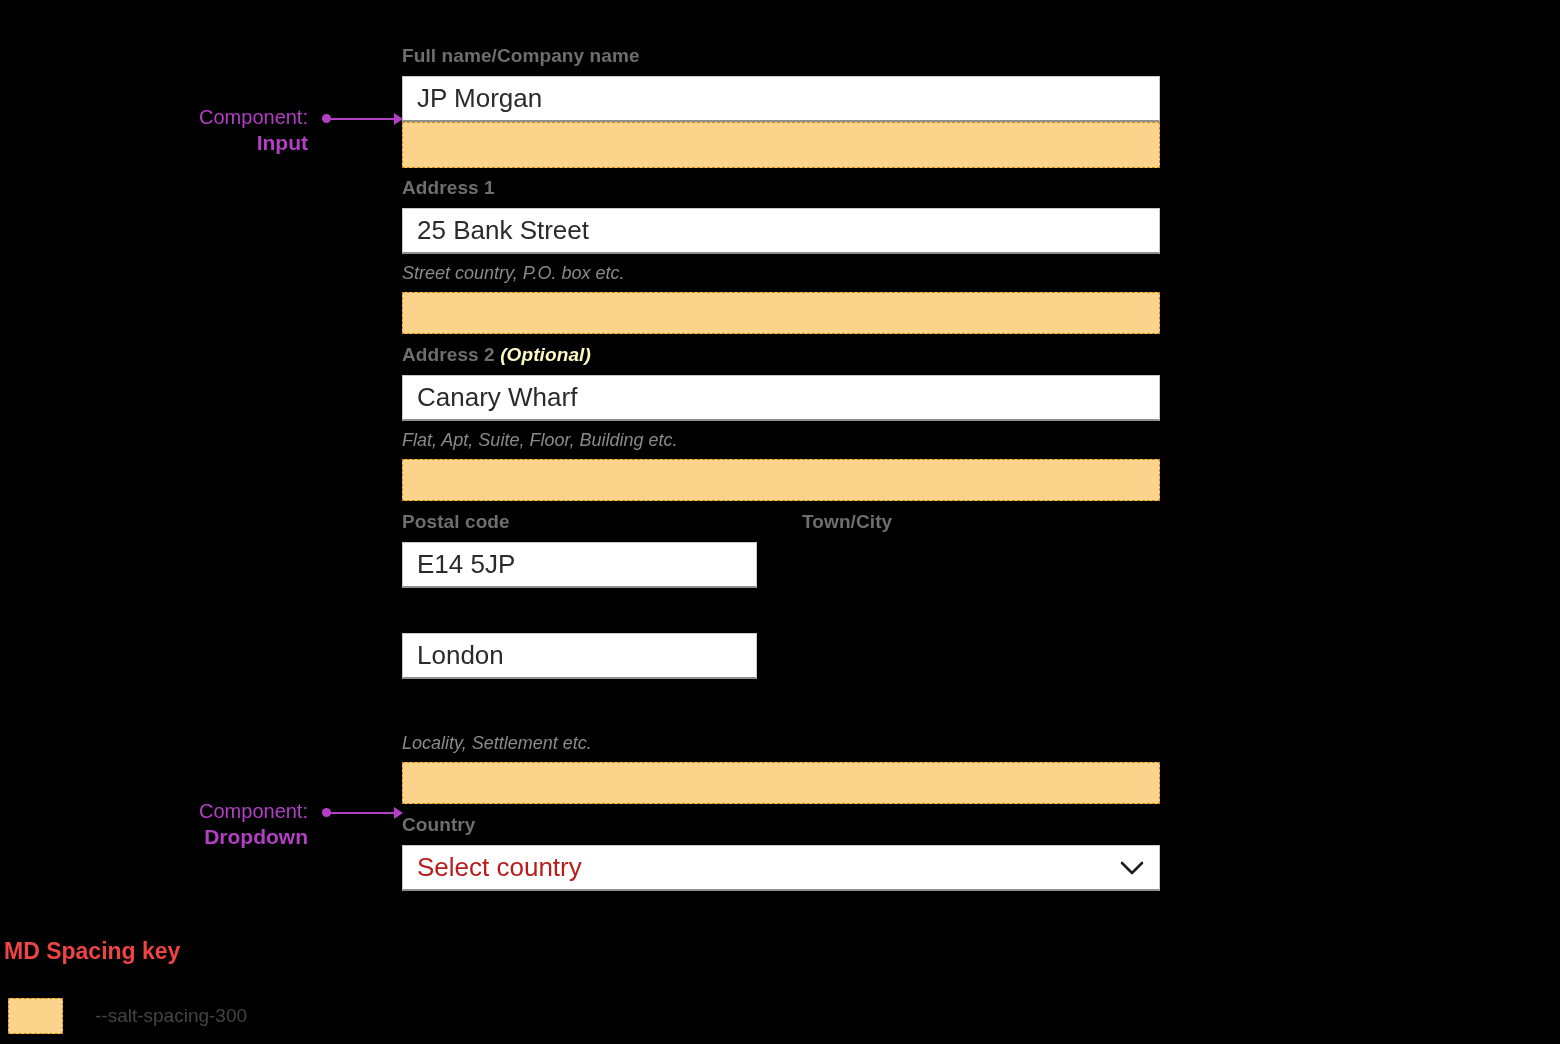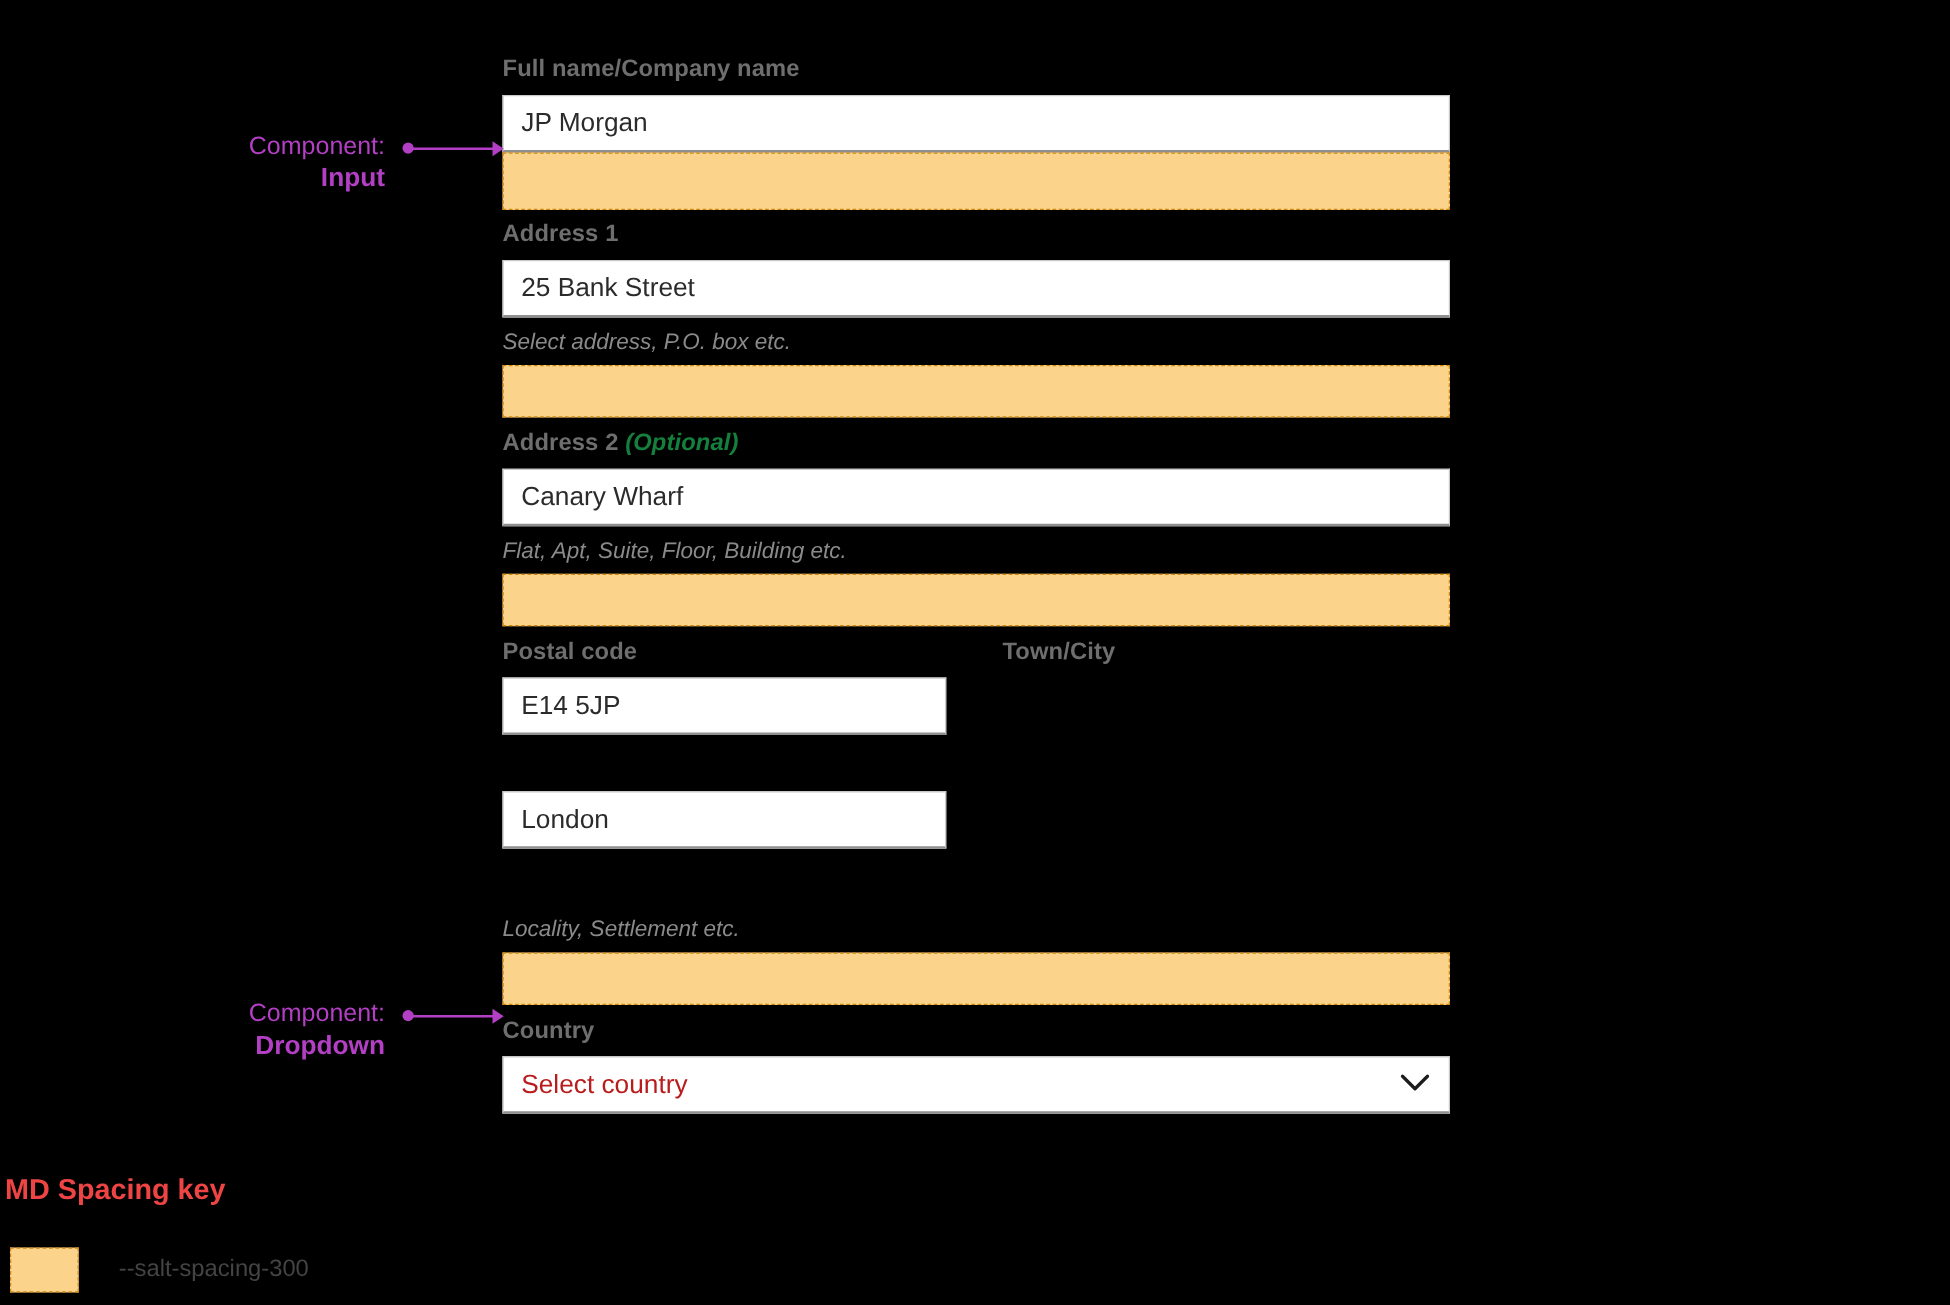--- a/index.html
+++ b/index.html
@@ -34,41 +34,41 @@
     font-size: 19px;
     font-weight: bold;
     color: #6e6e6e;
     line-height: 24px;
     margin: 0 0 8px 0;
     letter-spacing: 0.1px;
   }
   .field-label .optional {
     font-weight: bold;
     font-style: italic;
-    color: #15803d;
+    color: #fef9c3;
   }
 
   .helper-text {
     font-size: 18px;
     font-style: italic;
     color: #8a8a8a;
     line-height: 23px;
     margin: 0 0 7px 0;
   }
 
   .input {
     background: #ffffff;
     border: 1px solid #c9c9c9;
     border-bottom: 2px solid #8f8f8f;
     height: 46px;
     box-sizing: border-box;
     display: flex;
     align-items: center;
     padding: 0 14px;
-    font-size: 21px;
+    font-size: 26px;
     color: #2b2b2b;
     text-align: center;
   }
   .input.placeholder {
     color: #b91c1c;
   }
 
   .spacer {
     background: #fbd38a;
     border: 1.5px dashed #d08a12;
@@ -179,21 +179,21 @@
 
     <div>
       <div class="field-label">Full name/Company name</div>
       <div class="input">JP Morgan</div>
       <div class="spacer tall"></div>
     </div>
 
     <div style="margin-top:8px;">
       <div class="field-label">Address 1</div>
       <div class="input">25 Bank Street</div>
-      <div class="helper-text" style="margin-top:8px;">Select address, P.O. box etc.</div>
+      <div class="helper-text" style="margin-top:8px;">Street country, P.O. box etc.</div>
       <div class="spacer"></div>
     </div>
 
     <div style="margin-top:9px;">
       <div class="field-label">
         <span>Address 2</span>
         <span class="optional">(Optional)</span>
       </div>
       <div class="input">Canary Wharf</div>
       <div class="helper-text" style="margin-top:8px;">Flat, Apt, Suite, Floor, Building etc.</div>

